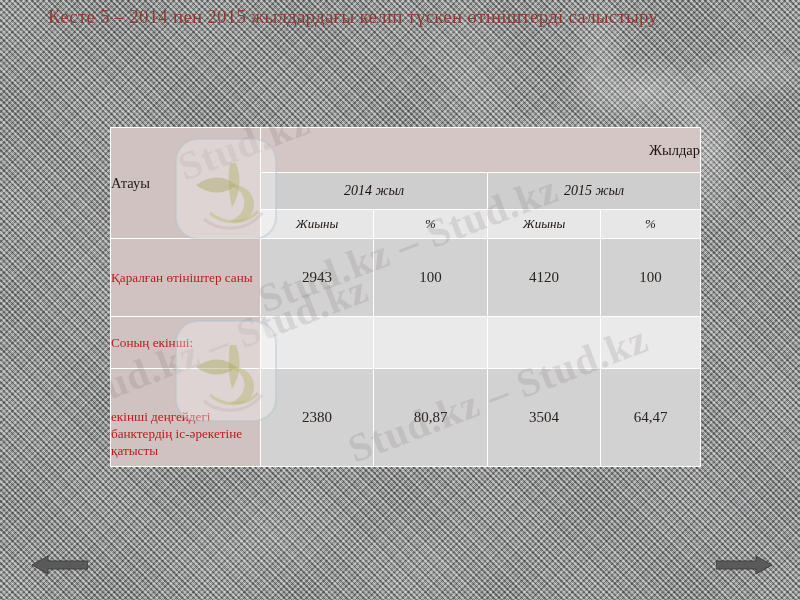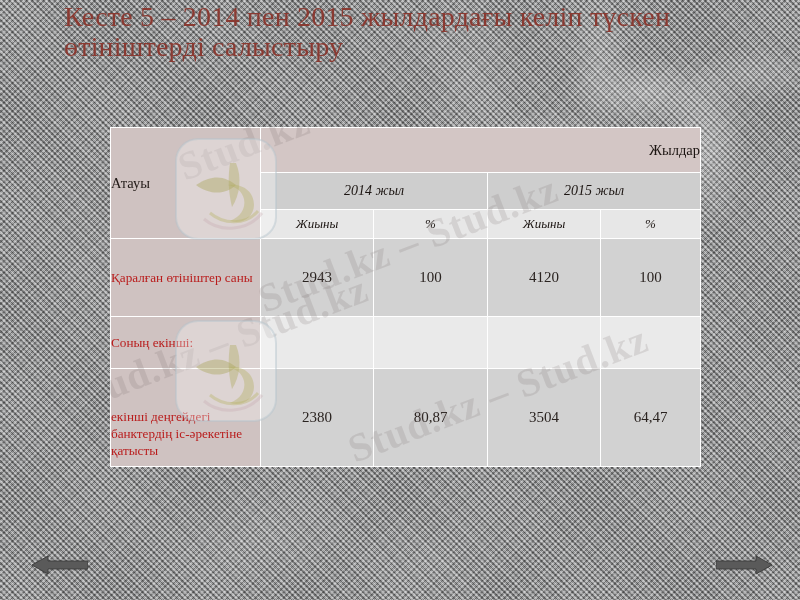--- a/index.html
+++ b/index.html
@@ -61,27 +61,26 @@
       radial-gradient(ellipse 60px 120px at 90px 230px, rgba(255,255,255,0.16) 0%, rgba(255,255,255,0) 78%);
   }
 
   
   #title {
     position: absolute;
     left: 48px;
     top: 2px;
     width: 730px;
     font-family: "Liberation Serif", "DejaVu Serif", serif;
-    font-size: 28px;
+    font-size: 19px;
     line-height: 30px;
     color: #8a3a32;
     letter-spacing: 0.2px;
     text-shadow: 0 1px 0 rgba(255,255,255,0.13);
     white-space: pre-wrap;
-    margin-left: 16px;
   }
 
   
   #table-wrap {
     position: absolute;
     left: 110px;
     top: 127px;
     width: 590px;
     height: 336px;
   }

